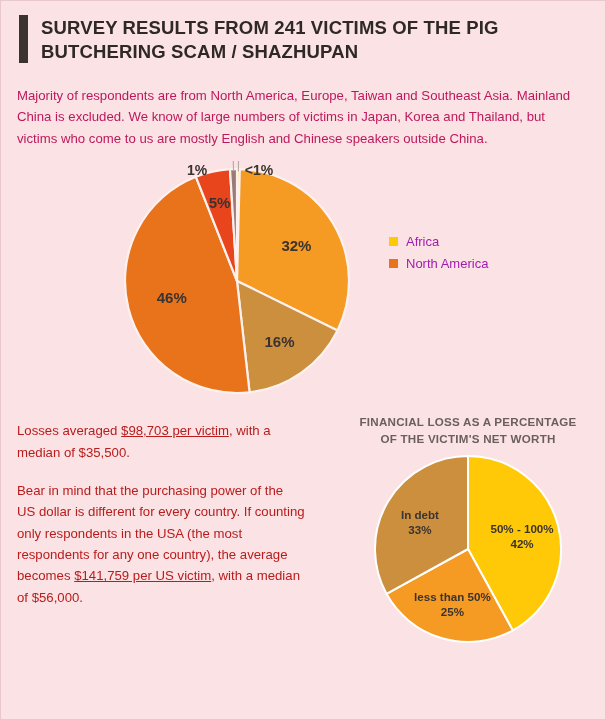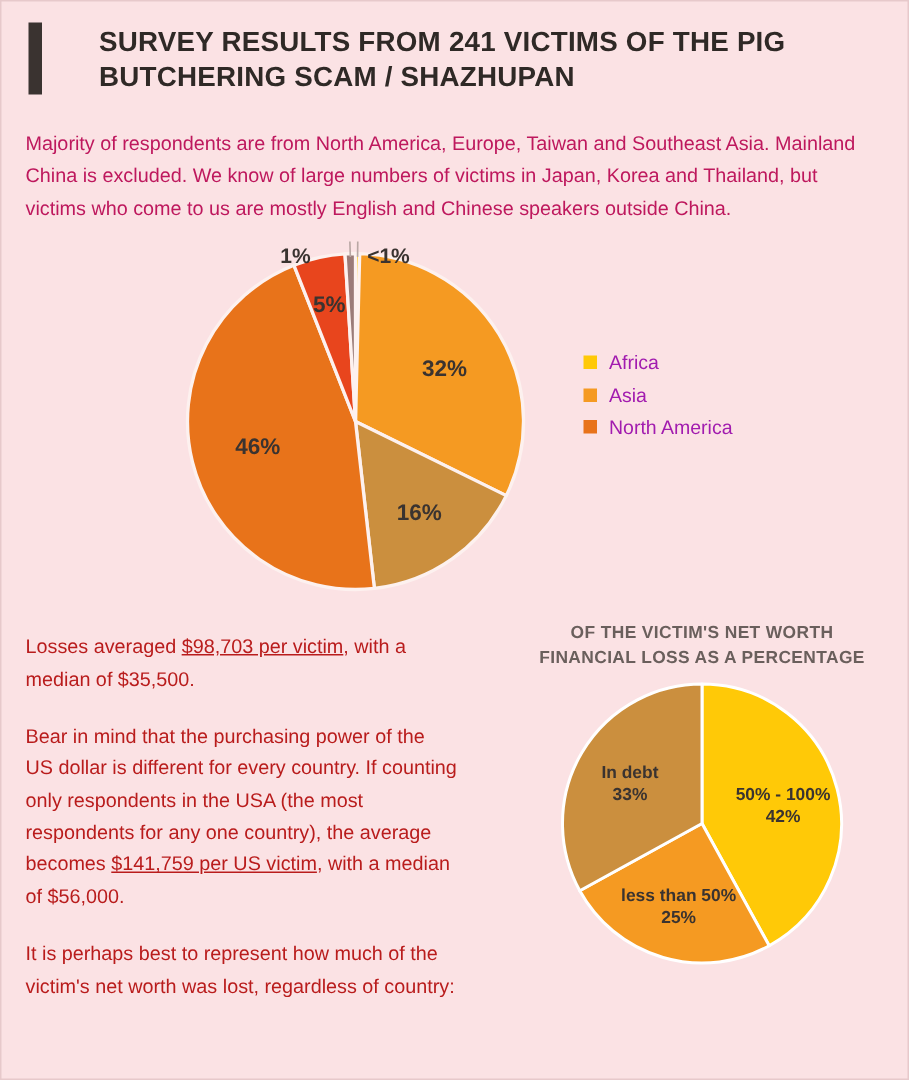--- a/index.html
+++ b/index.html
@@ -20,23 +20,22 @@
     width: 606px;
     height: 720px;
     box-sizing: border-box;
     border: 1px solid #e7c9cb;
     background: #fbe2e4;
   }
 
   
   .header {
     display: flex;
-    align-items: flex-start;
+    align-items: flex-end;
     padding: 14px 22px 0 18px;
-    gap: 25px;
   }
   .header-bar {
     width: 9px;
     background: #3a3330;
     margin-right: 13px;
     flex: 0 0 auto;
     align-self: stretch;
     min-height: 48px;
   }
   .header-title {
@@ -171,42 +170,37 @@
           </g>
       </svg>
     </div>
 
     <div class="legend">
       <div class="legend-row">
         <span class="legend-swatch" style="background:#ffc907"></span>
         <span>Africa</span>
       </div>
       <div class="legend-row">
-        <span class="legend-swatch" style="background:#f59a22"></span>
-        <span>Asia</span>
-      </div>
-      <div class="legend-row">
         <span class="legend-swatch" style="background:#e8731a"></span>
         <span>North America</span>
       </div>
     </div>
   </div>
 
   <div class="lower">
 
     <div class="body-text">
       <p><span>Losses averaged </span><span class="u">$98,703 per victim</span><span>, with a median of $35,500.</span></p>
       <p><span>Bear in mind that the purchasing power of the US dollar is different for every country. If counting only respondents in the USA (the most respondents for any one country), the average becomes </span><span class="u">$141,759 per US victim</span><span>, with a median of $56,000.</span></p>
-      <p>It is perhaps best to represent how much of the victim's net worth was lost, regardless of country:</p>
     </div>
 
     <div class="chart-bottom">
       <div class="chart-bottom-title">
+        <div>FINANCIAL LOSS AS A PERCENTAGE</div>
         <div>OF THE VICTIM'S NET WORTH</div>
-        <div>FINANCIAL LOSS AS A PERCENTAGE</div>
       </div>
       <div class="pie2-wrap">
         <svg width="212" height="196" viewBox="0 0 212 196">
           <g id="pie2-slices">
               <path d="M 106 98 L 106 5 A 93 93 0 0 1 150.80309169145954 179.4965212440793 Z" fill="#ffc907" stroke="#ffffff" stroke-width="2" stroke-linejoin="round"></path>
               <path d="M 106 98 L 150.80309169145954 179.4965212440793 A 93 93 0 0 1 24.50347875592071 142.80309169145954 Z" fill="#f59a22" stroke="#ffffff" stroke-width="2" stroke-linejoin="round"></path>
               <path d="M 106 98 L 24.50347875592071 142.80309169145954 A 93 93 0 0 1 105.99999999999999 5 Z" fill="#cb8f3e" stroke="#ffffff" stroke-width="2" stroke-linejoin="round"></path>
             </g>
           <g id="pie2-labels">
               <text x="160.04694039097762" y="82.12310429620109" text-anchor="middle" class="pie2-label">50% - 100%</text>

